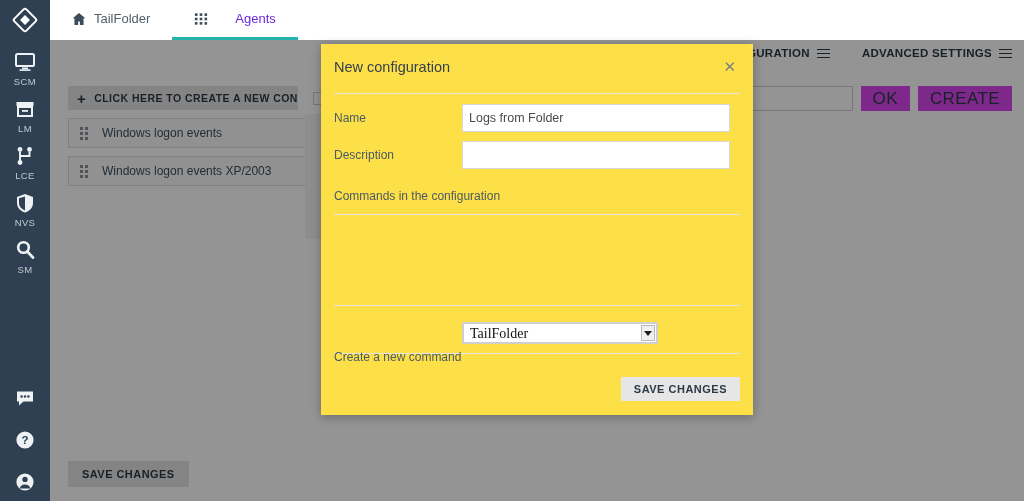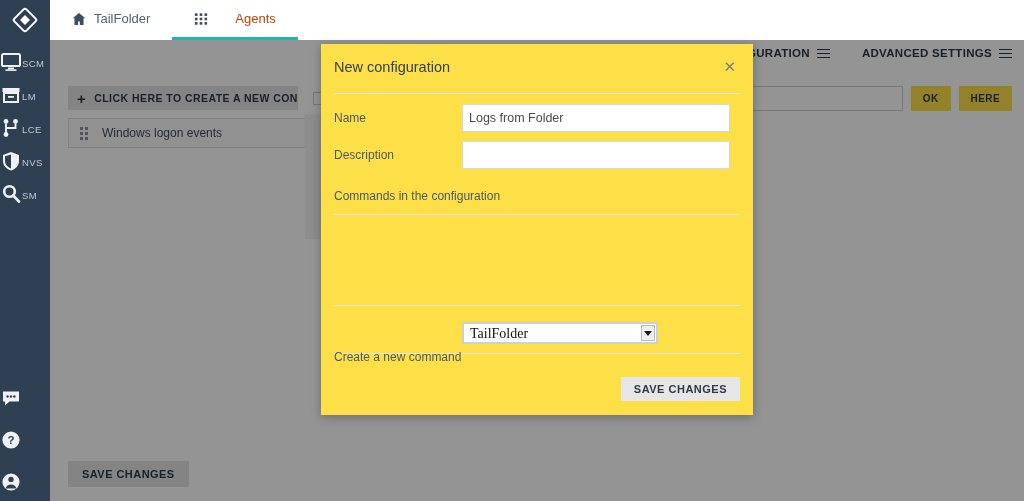--- a/index.html
+++ b/index.html
@@ -16,21 +16,21 @@
     position: absolute; left: 0; top: 0;
     width: 50px; height: 501px;
     background: #2e4052;
     z-index: 60;
   }
   .logo-wrap {
     height: 40px; display: flex; align-items: center; justify-content: center;
   }
   .nav-item {
     width: 50px; margin-top: 11px;
-    display: flex; flex-direction: row; align-items: center;
+    display: flex; flex-direction: column; align-items: center;
     cursor: pointer;
   }
   .nav-icon { width: 22px; height: 22px; display: block; }
   .nav-label {
     margin-top: 3px; font-size: 9.5px; letter-spacing: .4px;
     color: #c2c9d1; text-align: center; line-height: 11px;
   }
   .bottom-icons {
     position: absolute; bottom: 8px; left: 0; width: 50px;
   }
@@ -45,21 +45,21 @@
     display: flex; align-items: stretch;
   }
   .tab {
     display: flex; align-items: center; gap: 8px;
     padding: 0 22px;
     font-size: 13px; color: #51606e;
     cursor: pointer;
     border-bottom: 3px solid transparent;
     height: 40px;
   }
-  .tab.active { border-bottom-color: #23b3a8; color: #c2410c; gap: 27px; }
+  .tab.active { border-bottom-color: #23b3a8; color: #6d28d9; gap: 27px; }
   .tab svg { display: block; }
 
   
   #page {
     position: absolute; left: 50px; top: 40px;
     width: 974px; height: 461px;
     background: #ffffff;
     z-index: 10;
   }
   .page-toolbar {
@@ -78,22 +78,22 @@
     display: flex; align-items: center; gap: 8px;
   }
   .search-input {
     width: 154px; height: 25px;
     border: 1px solid #cfcfcf; background: #ffffff;
     font-size: 12px; padding: 0 7px; color: #444;
     font-family: "Liberation Sans", sans-serif;
   }
   .mini-btn {
     height: 25px; padding: 0 12px;
-    background: #fde047; border: none;
-    font-size: 10px; font-weight: bold; letter-spacing: .4px;
+    background: #d946ef; border: none;
+    font-size: 17px; font-weight: normal; letter-spacing: .4px;
     color: #2b3a46; cursor: pointer;
     font-family: "Liberation Sans", sans-serif;
   }
 
   
   .config-panel {
     position: absolute; left: 18px; top: 46px; width: 230px;
   }
   .create-btn {
     width: 230px; height: 24px;
@@ -356,39 +356,50 @@
             <i></i>
             <i></i>
             <i></i>
           </span>
       </div>
     </div>
 
     <div class="search-row">
       <input class="search-input" type="text" placeholder="" style="">
       <button class="mini-btn">OK</button>
-      <button class="mini-btn">HERE</button>
+      <button class="mini-btn">CREATE</button>
     </div>
 
     <div class="config-panel">
       <button class="create-btn">
         <span class="plus">+</span>
         <span>CLICK HERE TO CREATE A NEW CONFIGURATION</span>
       </button>
 
       <div class="cfg-item">
         <span class="grip">
             <span></span>
             <span></span>
             <span></span>
             <span></span>
             <span></span>
             <span></span>
           </span>
         <span>Windows logon events</span>
+      </div>
+      <div class="cfg-item">
+        <span class="grip">
+            <span></span>
+            <span></span>
+            <span></span>
+            <span></span>
+            <span></span>
+            <span></span>
+          </span>
+        <span>Windows logon events XP/2003</span>
       </div>
     </div>
 
     <div class="right-stub">
       <div class="stub-checkbox"></div>
       <div class="stub-card"></div>
       <div class="stub-mini" style="top:75px"></div>
       <div class="stub-mini" style="top:103px"></div>
     </div>
 

